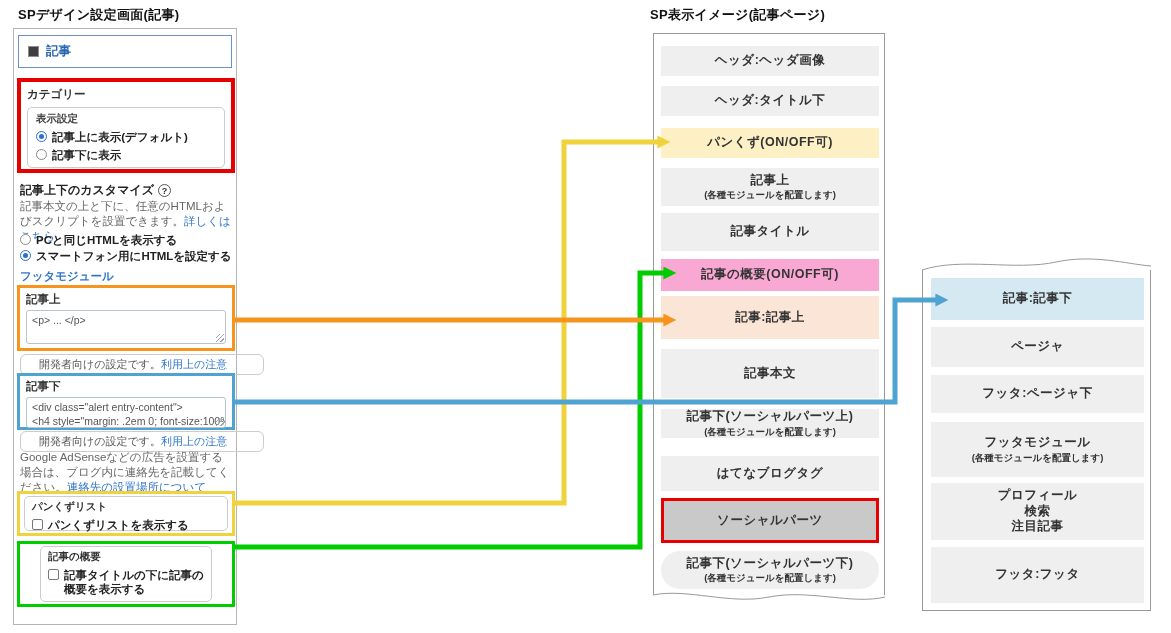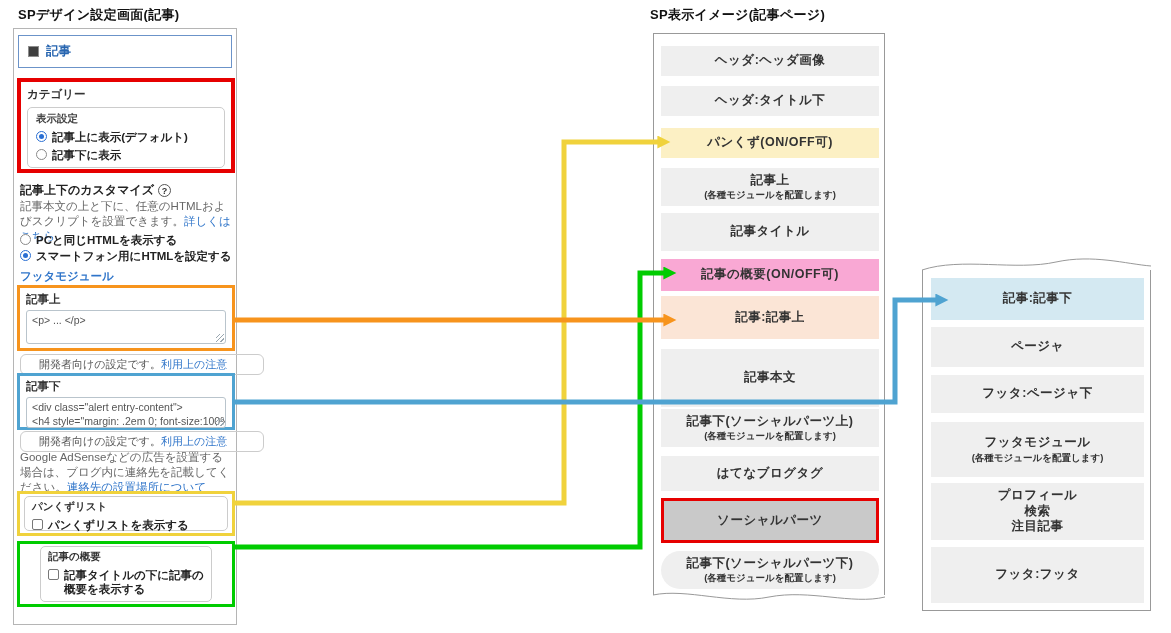--- a/index.html
+++ b/index.html
@@ -176,24 +176,24 @@
       </div>
     <div class="box" style="top:179px;height:38px;">
         <span>記事タイトル</span>
       </div>
     <div class="box bg-green" style="top:225px;height:32px;">
         <span>記事の概要(ON/OFF可)</span>
       </div>
     <div class="box bg-orange" style="top:262px;height:43px;">
         <span>記事:記事上</span>
       </div>
-    <div class="box" style="top:315px;height:58px;">
+    <div class="box" style="top:315px;height:49px;">
         <span>記事本文</span>
       </div>
-    <div class="box" style="top:375px;height:38px;text-align:center;">
+    <div class="box" style="top:375px;height:29px;text-align:center;">
         <span>記事下(ソーシャルパーツ上)</span>
         <span class="cap">(各種モジュールを配置します)</span>
       </div>
     <div class="box" style="top:422px;height:35px;">
         <span>はてなブログタグ</span>
       </div>
     <div class="box bg-gray" style="top:464px;height:45px;">
         <span>ソーシャルパーツ</span>
       </div>
     <div class="box" style="top:517px;height:38px;border-radius:19px;">

